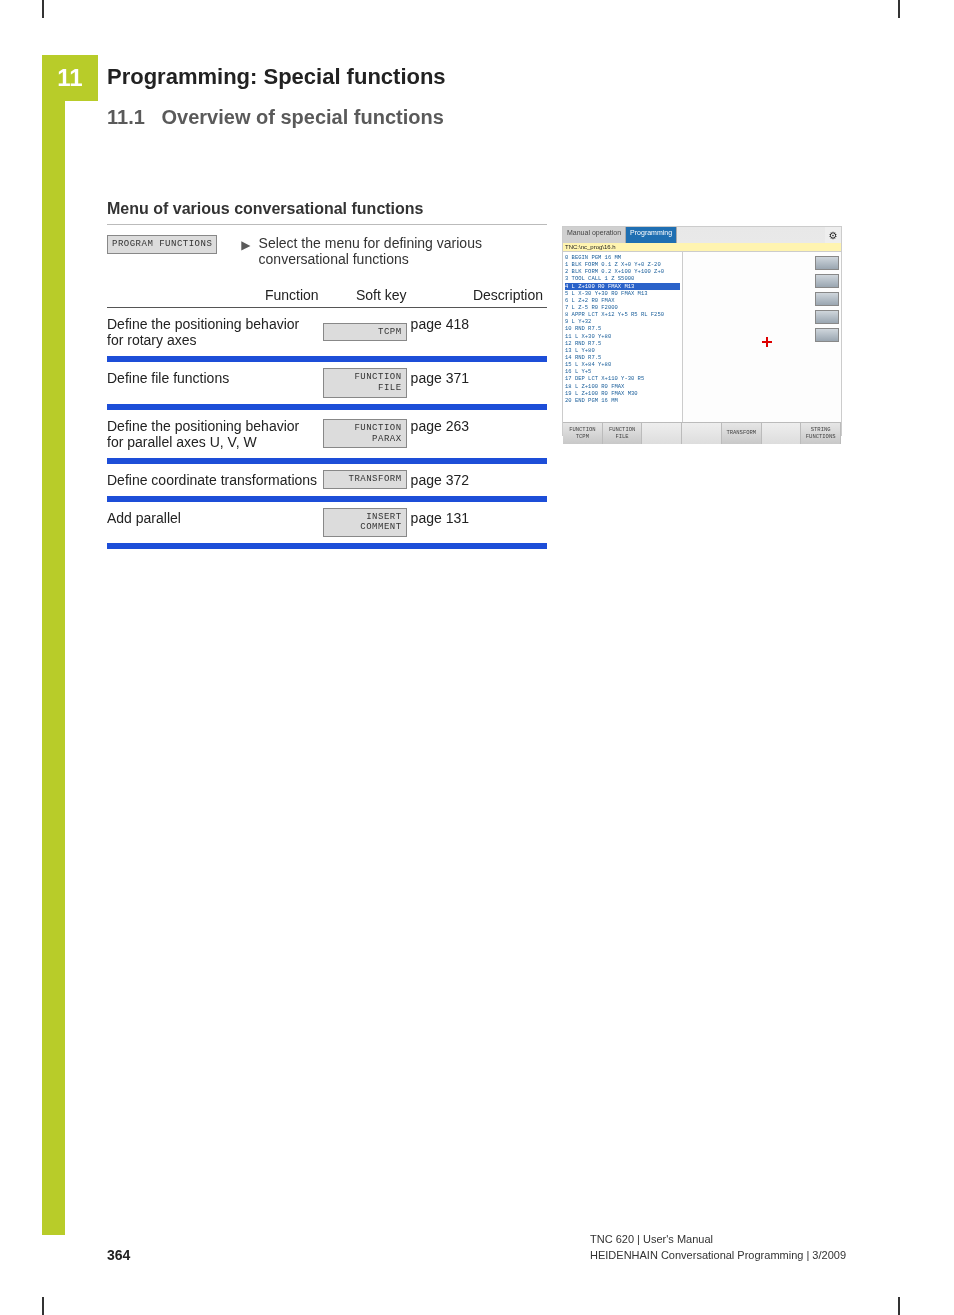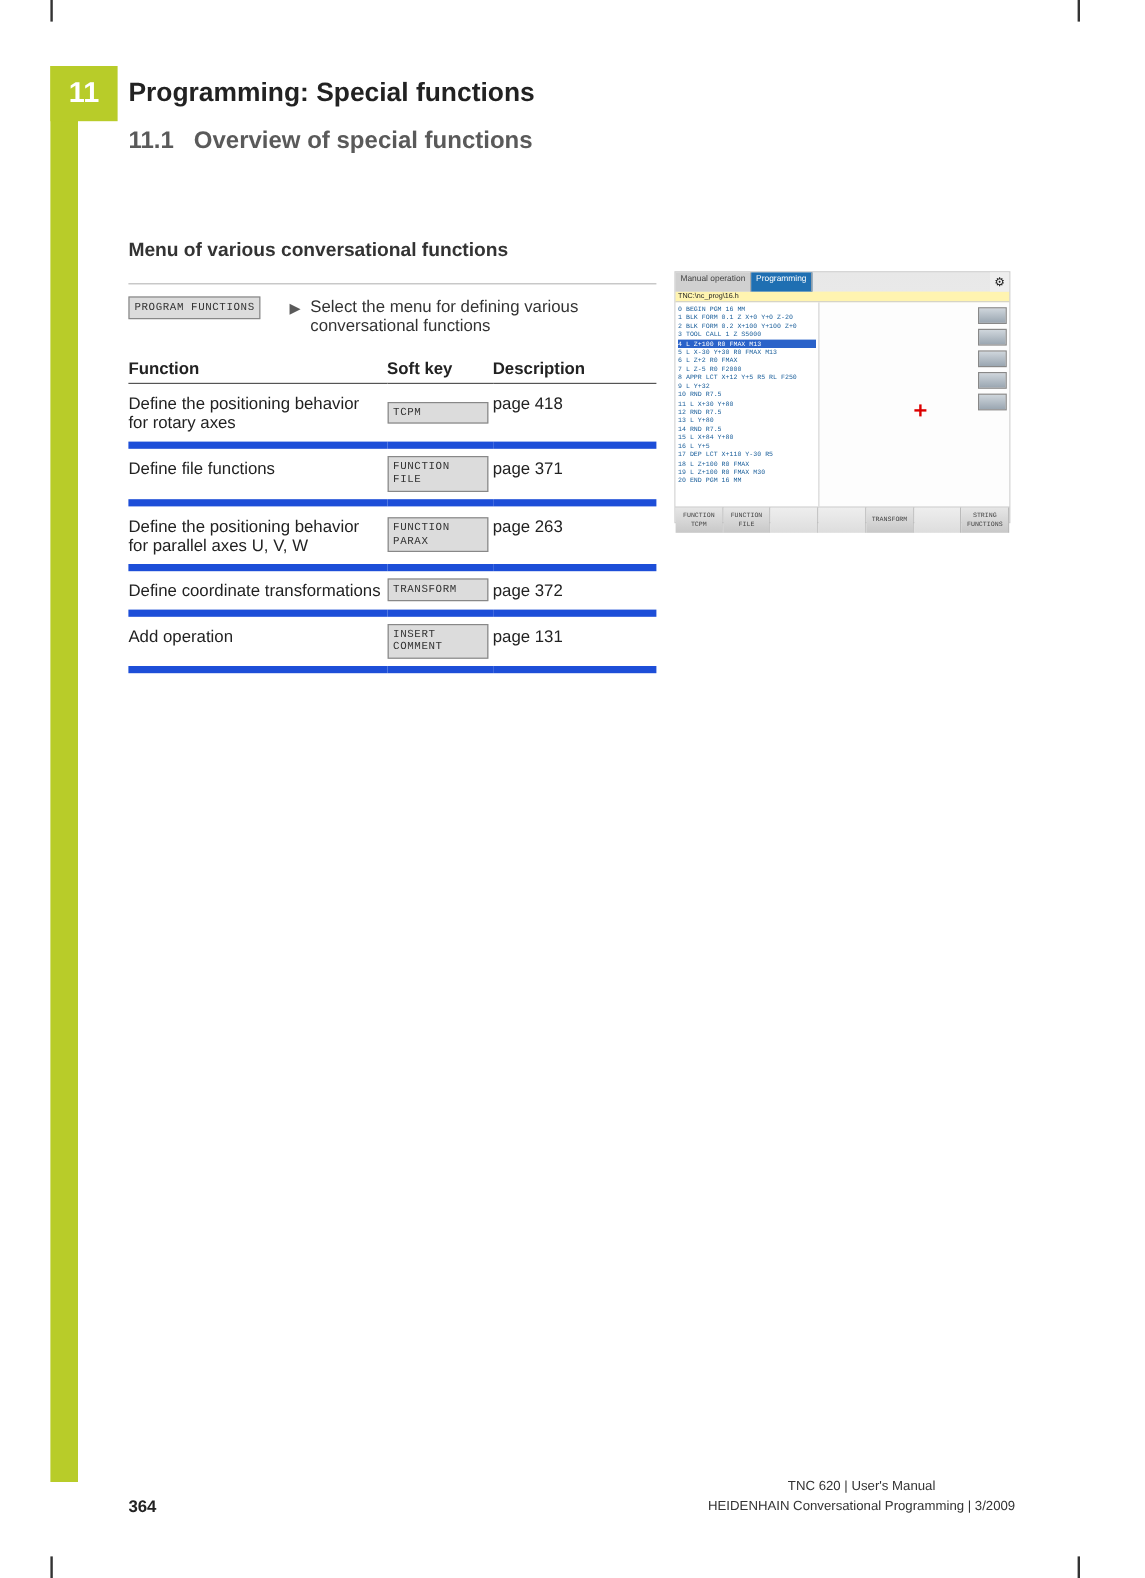--- a/index.html
+++ b/index.html
@@ -7,27 +7,27 @@
   .page { position: relative; width: 954px; height: 1315px; }
   .crop-tl { position: absolute; top: 0; left: 42px; width: 2px; height: 18px; background: #333; }
   .crop-tr { position: absolute; top: 0; right: 54px; width: 2px; height: 18px; background: #333; }
   .crop-bl { position: absolute; bottom: 0; left: 42px; width: 2px; height: 18px; background: #333; }
   .crop-br { position: absolute; bottom: 0; right: 54px; width: 2px; height: 18px; background: #333; }
   .green-bar { position: absolute; left: 42px; top: 55px; width: 23px; height: 1180px; background: #b8cc29; }
   .chapter-badge { position: absolute; left: 42px; top: 55px; width: 56px; height: 46px; background: #b8cc29; color: #fff; font-size: 24px; font-weight: bold; display: flex; align-items: center; justify-content: center; }
   .title { position: absolute; left: 107px; top: 64px; font-size: 22px; font-weight: bold; color: #222; }
   .subtitle { position: absolute; left: 107px; top: 106px; font-size: 20px; font-weight: bold; color: #5a5a5a; }
   .content { position: absolute; left: 107px; top: 200px; width: 440px; }
-  .section-heading { font-size: 16px; font-weight: bold; color: #333; margin-bottom: 10px; border-bottom: 1px solid #bbb; padding-bottom: 18px; }
+  .section-heading { font-size: 16px; font-weight: bold; color: #333; margin-bottom: 10px; border-bottom: 1px solid #bbb; padding-bottom: 6px; }
   .intro-row { display: flex; align-items: flex-start; margin-bottom: 14px; }
-  .softkey { border: 1px solid #888; background: #dcdcdc; font-family: "Courier New", monospace; font-size: 9px; letter-spacing: 0.5px; text-align: left; padding: 3px 4px; line-height: 1.2; min-width: 58px; color: #333; }
+  .softkey { border: 1px solid #888; background: #dcdcdc; font-family: "Courier New", monospace; font-size: 9px; letter-spacing: 0.5px; text-align: right; padding: 3px 4px; line-height: 1.2; min-width: 58px; color: #333; }
   .intro-text { flex: 1; margin-left: 24px; font-size: 14px; color: #333; display: flex; }
   .arrow { color: #5a5a5a; margin-right: 8px; font-size: 12px; margin-top: 3px; }
   table.functions { width: 100%; border-collapse: collapse; font-size: 14px; }
-  table.functions th { text-align: left; font-weight: bold; border-bottom: 1.5px solid #555; padding: 6px 4px 4px 0; margin-top: 16px; }
+  table.functions th { text-align: right; font-weight: normal; border-bottom: 1.5px solid #555; padding: 6px 4px 4px 0; margin-top: 16px; }
   table.functions td { border-bottom: 6px solid #1d4ed8; padding: 8px 4px 8px 0; vertical-align: top; }
   table.functions td.skcell { text-align: center; vertical-align: middle; padding-top:6px; padding-bottom:6px;}
   .col-func { width: 49%; }
   .col-sk { width: 20%; }
   .col-desc { width: 31%; }
   .screenshot { position: absolute; left: 562px; top: 226px; width: 280px; height: 210px; border: 1px solid #ccc; background: linear-gradient(#e8e8e8,#f5f5f5); }
   .sc-top { display: flex; height: 16px; }
   .sc-tab { font-size: 7px; padding: 2px 4px; background: #1f6fb2; color: #fff; border-right: 1px solid #aaa; }
   .sc-tab.inactive { background: #d0d0d0; color: #444; }
   .sc-gear { margin-left: auto; width: 16px; height: 16px; background: #eee; display:flex; align-items:center; justify-content:center; font-size:10px;}
@@ -39,21 +39,21 @@
   .sc-right { flex: 1; background: #fdfdfd; position: relative; }
   .sc-axis-btn { position:absolute; right:2px; width:24px; height:14px; background:linear-gradient(#cfd6dc,#9aa6b1); border:1px solid #888; font-size:6px; text-align:center; line-height:14px; color:#333;}
   .sc-cross { position:absolute; left:50%; top:50%; width:10px; height:10px; }
   .sc-cross:before { content:""; position:absolute; left:4px; top:0; width:2px; height:10px; background:#d00; }
   .sc-cross:after { content:""; position:absolute; left:0; top:4px; width:10px; height:2px; background:#d00; }
   .sc-bottom { display:flex; height:22px; border-top:1px solid #bbb; }
   .sc-bkey { flex:1; border-right:1px solid #bbb; background:linear-gradient(#e6e6e6,#c8c8c8); font-size:5.5px; font-family:"Courier New",monospace; text-align:center; display:flex; align-items:center; justify-content:center; color:#444; line-height:1.1; padding:0 1px;}
   .sc-bkey.blank { background:linear-gradient(#eee,#ddd); }
   .footer { position: absolute; bottom: 52px; left: 107px; right: 108px; display: flex; justify-content: space-between; align-items: flex-end; }
   .page-num { font-size: 14px; font-weight: bold; }
-  .footer-right { text-align: center; font-size: 11px; color: #333; line-height: 1.4; }
+  .footer-right { text-align: left; font-size: 11px; color: #333; line-height: 1.4; }
 </style>
 </head>
 <body>
 
 <div class="page">
   <div class="crop-tl"></div>
   <div class="crop-tr"></div>
   <div class="crop-bl"></div>
   <div class="crop-br"></div>
 
@@ -107,21 +107,21 @@
           <td>page 263</td>
         </tr>
         <tr>
           <td>Define coordinate transformations</td>
           <td class="skcell">
               <div class="softkey">TRANSFORM</div>
             </td>
           <td>page 372</td>
         </tr>
         <tr>
-          <td>Add operation</td>
+          <td>Add parallel</td>
           <td class="skcell">
               <div class="softkey">INSERT COMMENT</div>
             </td>
           <td>page 131</td>
         </tr>
       </tbody>
     </table>
   </div>
 
   <div class="screenshot">

